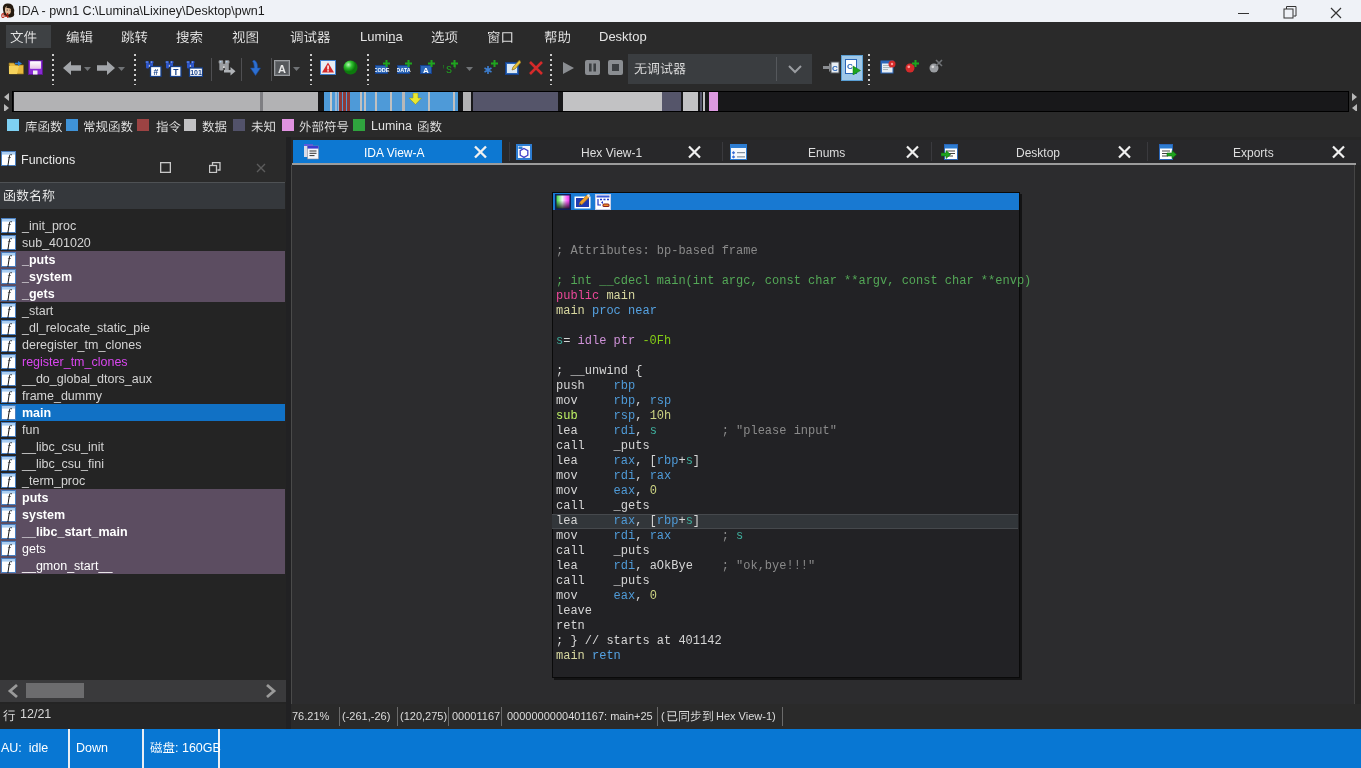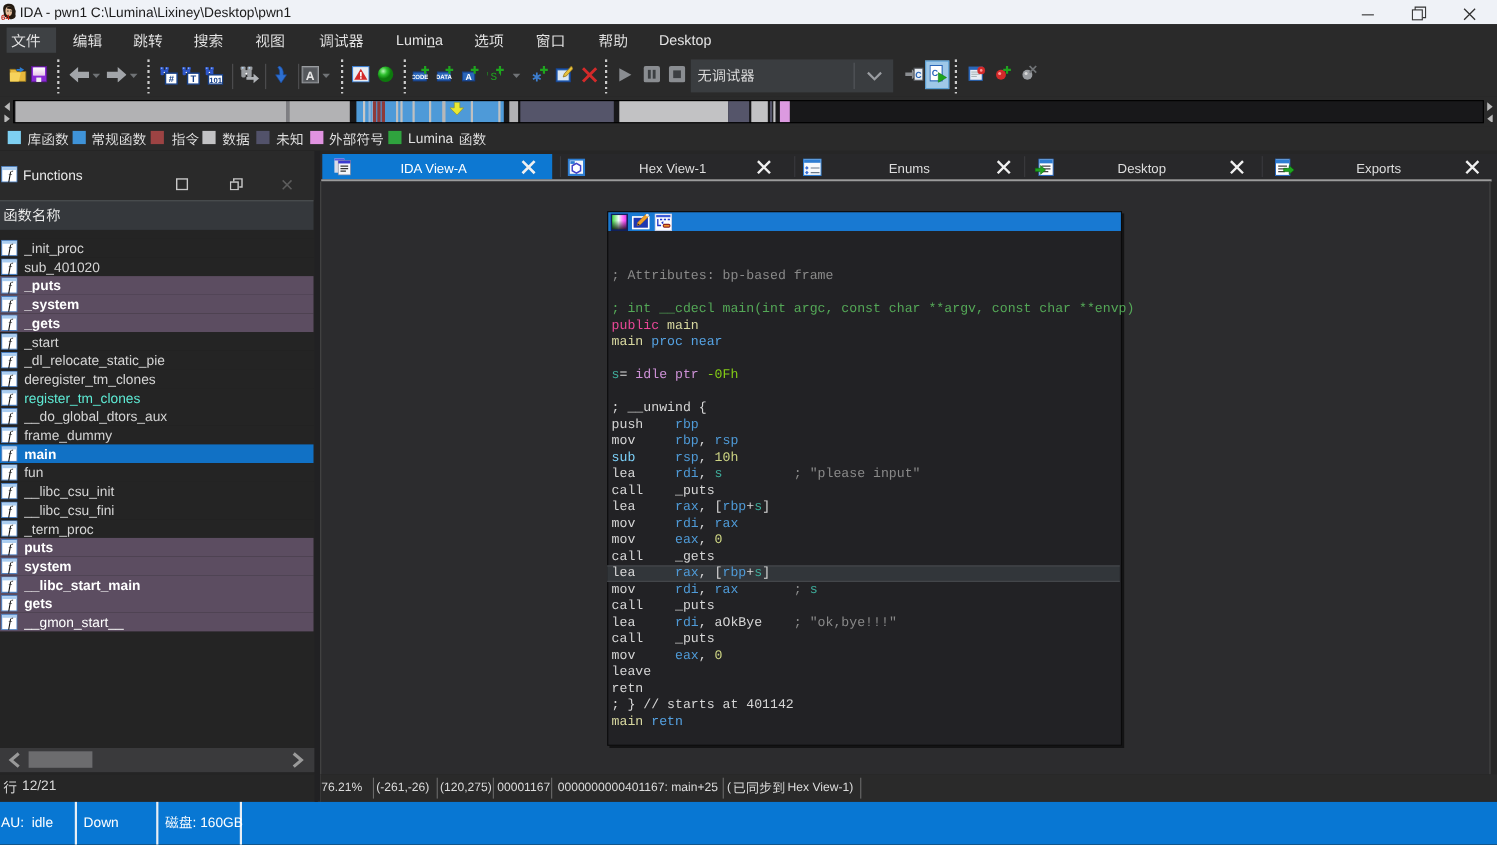--- a/index.html
+++ b/index.html
@@ -520,21 +520,21 @@
       <text x="8" y="12.3" font-size="12" font-style="italic" font-family="Liberation Serif" fill="#0a0a0a" text-anchor="middle">f</text>
     </svg>
 <span class="abs" style="left:22px;top:1.5px;font-size:12.5px;color:#d4d4d4;font-weight:normal">deregister_tm_clones</span>
   </div>
 <div class="abs" style="left:0;top:353px;width:285px;height:17px;background:#242424">
 <svg class="abs" style="left:1px;top:1px" width="15" height="15">
       <rect x="0.5" y="0.5" width="14" height="14" fill="#ffffff" stroke="#4a7fc0"></rect>
       <rect x="1" y="1" width="13" height="2.6" fill="#aacdf0"></rect>
       <text x="8" y="12.3" font-size="12" font-style="italic" font-family="Liberation Serif" fill="#0a0a0a" text-anchor="middle">f</text>
     </svg>
-<span class="abs" style="left:22px;top:1.5px;font-size:12.5px;color:#5eead4;font-weight:normal">register_tm_clones</span>
+<span class="abs" style="left:22px;top:1.5px;font-size:12.5px;color:#d946ef;font-weight:normal">register_tm_clones</span>
   </div>
 <div class="abs" style="left:0;top:370px;width:285px;height:17px;background:#242424">
 <svg class="abs" style="left:1px;top:1px" width="15" height="15">
       <rect x="0.5" y="0.5" width="14" height="14" fill="#ffffff" stroke="#4a7fc0"></rect>
       <rect x="1" y="1" width="13" height="2.6" fill="#aacdf0"></rect>
       <text x="8" y="12.3" font-size="12" font-style="italic" font-family="Liberation Serif" fill="#0a0a0a" text-anchor="middle">f</text>
     </svg>
 <span class="abs" style="left:22px;top:1.5px;font-size:12.5px;color:#d4d4d4;font-weight:normal">__do_global_dtors_aux</span>
   </div>
 <div class="abs" style="left:0;top:387px;width:285px;height:17px;background:#242424">
@@ -608,21 +608,21 @@
       <text x="8" y="12.3" font-size="12" font-style="italic" font-family="Liberation Serif" fill="#0a0a0a" text-anchor="middle">f</text>
     </svg>
 <span class="abs" style="left:22px;top:1.5px;font-size:12.5px;color:#ffffff;font-weight:bold">__libc_start_main</span>
   </div>
 <div class="abs" style="left:0;top:540px;width:285px;height:17px;background:#5c4d61">
 <svg class="abs" style="left:1px;top:1px" width="15" height="15">
       <rect x="0.5" y="0.5" width="14" height="14" fill="#ffffff" stroke="#4a7fc0"></rect>
       <rect x="1" y="1" width="13" height="2.6" fill="#aacdf0"></rect>
       <text x="8" y="12.3" font-size="12" font-style="italic" font-family="Liberation Serif" fill="#0a0a0a" text-anchor="middle">f</text>
     </svg>
-<span class="abs" style="left:22px;top:1.5px;font-size:12.5px;color:#ffffff;font-weight:bold">gets</span>
+<span class="abs" style="left:22px;top:1.5px;font-size:12.5px;color:#ffffff;font-weight:normal">gets</span>
   </div>
 <div class="abs" style="left:0;top:557px;width:285px;height:17px;background:#5c4d61">
 <svg class="abs" style="left:1px;top:1px" width="15" height="15">
       <rect x="0.5" y="0.5" width="14" height="14" fill="#ffffff" stroke="#4a7fc0"></rect>
       <rect x="1" y="1" width="13" height="2.6" fill="#aacdf0"></rect>
       <text x="8" y="12.3" font-size="12" font-style="italic" font-family="Liberation Serif" fill="#0a0a0a" text-anchor="middle">f</text>
     </svg>
 <span class="abs" style="left:22px;top:1.5px;font-size:12.5px;color:#ffffff;font-weight:normal">__gmon_start__</span>
   </div>
 <div class="abs" style="left:0;top:680px;width:286px;height:22px;background:#3a3a3c">
@@ -742,21 +742,21 @@
 
 <span style="color:#54a857">; int __cdecl main(int argc, const char **argv, const char **envp)</span>
 <span style="color:#ec4899">public </span><span style="color:#d8d8a0">main</span>
 <span style="color:#d8d8a0">main </span><span style="color:#55a2e2">proc near</span>
 
 <span style="color:#3fae9c">s</span><span style="color:#d6d6d6">= </span><span style="color:#cf92d8">idle ptr </span><span style="color:#84cc16">-0Fh</span>
 
 <span style="color:#d6d6d6">; __unwind {</span>
 <span style="color:#d6d6d6">push    </span><span style="color:#4f9bd8">rbp</span>
 <span style="color:#d6d6d6">mov     </span><span style="color:#4f9bd8">rbp</span><span style="color:#d6d6d6">, </span><span style="color:#4f9bd8">rsp</span>
-<span style="color:#7dd3fc">sub     </span><span style="color:#4f9bd8">rsp</span><span style="color:#d6d6d6">, </span><span style="color:#cdd483">10h</span>
+<span style="color:#bef264">sub     </span><span style="color:#4f9bd8">rsp</span><span style="color:#d6d6d6">, </span><span style="color:#cdd483">10h</span>
 <span style="color:#d6d6d6">lea     </span><span style="color:#4f9bd8">rdi</span><span style="color:#d6d6d6">, </span><span style="color:#3fae9c">s</span><span style="color:#d6d6d6">         </span><span style="color:#8a8a8a">; "please input"</span>
 <span style="color:#d6d6d6">call    </span><span style="color:#d6d6d6">_puts</span>
 <span style="color:#d6d6d6">lea     </span><span style="color:#4f9bd8">rax</span><span style="color:#d6d6d6">, [</span><span style="color:#4f9bd8">rbp</span><span style="color:#d6d6d6">+</span><span style="color:#3fae9c">s</span><span style="color:#d6d6d6">]</span>
 <span style="color:#d6d6d6">mov     </span><span style="color:#4f9bd8">rdi</span><span style="color:#d6d6d6">, </span><span style="color:#4f9bd8">rax</span>
 <span style="color:#d6d6d6">mov     </span><span style="color:#4f9bd8">eax</span><span style="color:#d6d6d6">, </span><span style="color:#cdd483">0</span>
 <span style="color:#d6d6d6">call    </span><span style="color:#d6d6d6">_gets</span>
 <span style="color:#d6d6d6">lea     </span><span style="color:#4f9bd8">rax</span><span style="color:#d6d6d6">, [</span><span style="color:#4f9bd8">rbp</span><span style="color:#d6d6d6">+</span><span style="color:#3fae9c">s</span><span style="color:#d6d6d6">]</span>
 <span style="color:#d6d6d6">mov     </span><span style="color:#4f9bd8">rdi</span><span style="color:#d6d6d6">, </span><span style="color:#4f9bd8">rax</span><span style="color:#d6d6d6">       </span><span style="color:#8a8a8a">; </span><span style="color:#3fae9c">s</span>
 <span style="color:#d6d6d6">call    </span><span style="color:#d6d6d6">_puts</span>
 <span style="color:#d6d6d6">lea     </span><span style="color:#4f9bd8">rdi</span><span style="color:#d6d6d6">, </span><span style="color:#d6d6d6">aOkBye</span><span style="color:#d6d6d6">    </span><span style="color:#8a8a8a">; "ok,bye!!!"</span>

